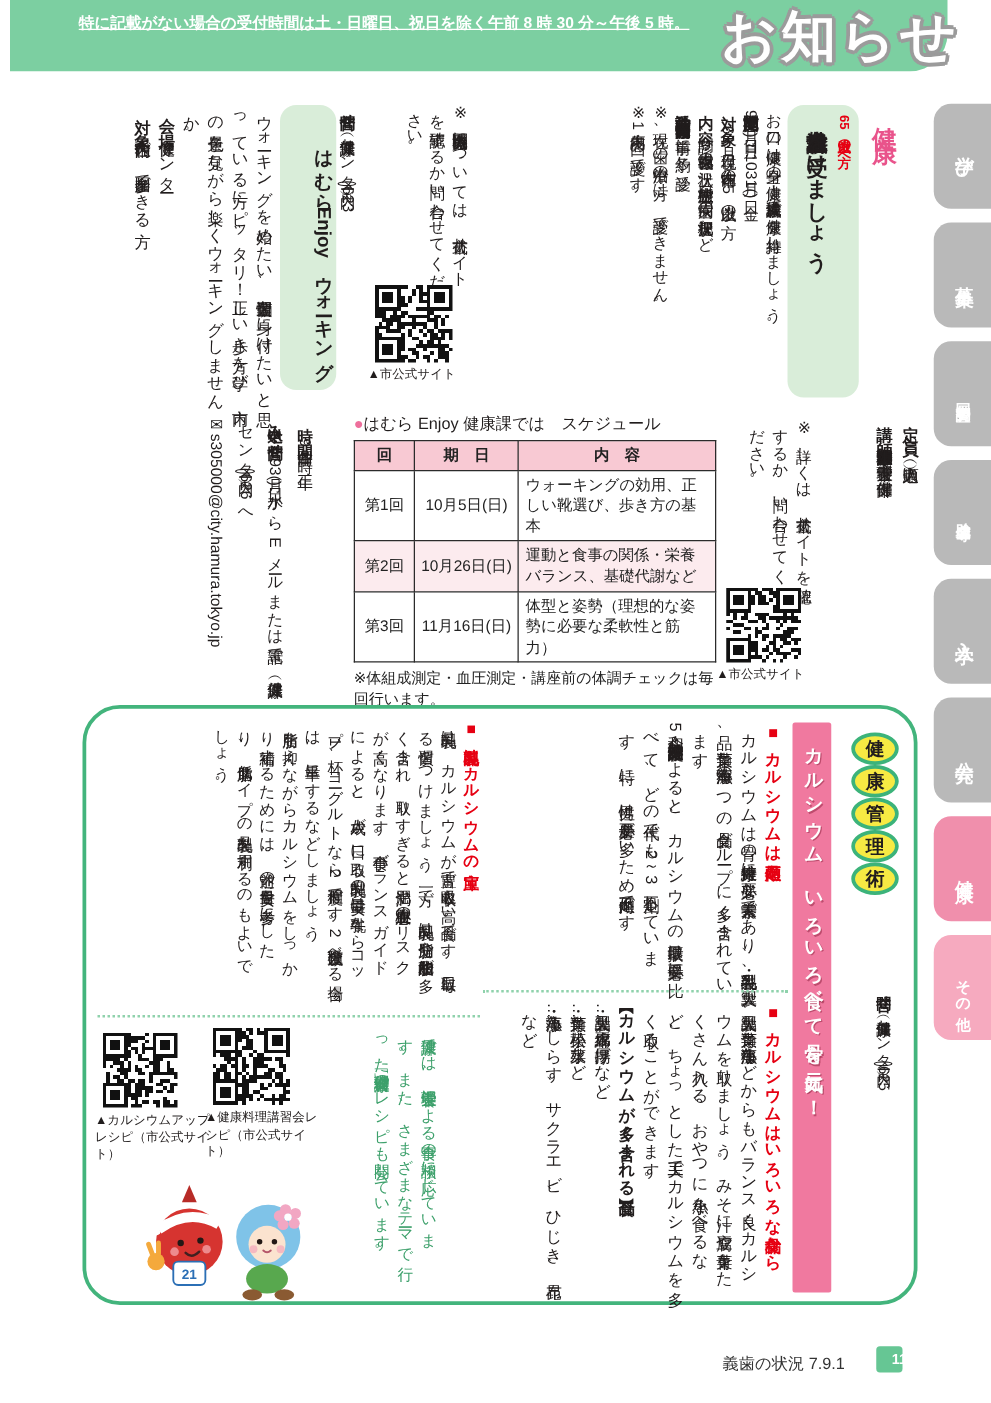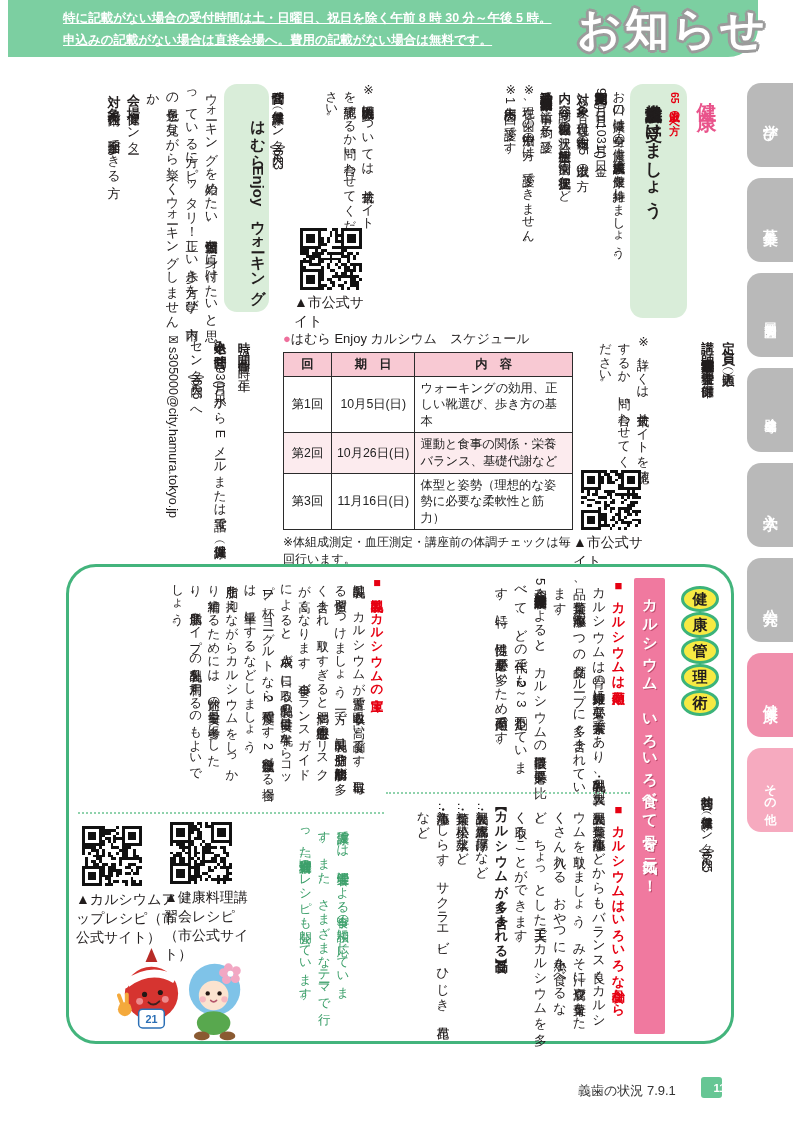--- a/index.html
+++ b/index.html
@@ -35,21 +35,21 @@
   .sched-title { font-size:13px; color:#211d1d; }
   .sched-title .blt { color:#ee6f9c; }
   table.sched { border-collapse:collapse; width:290px; margin-top:4px; }
   table.sched th, table.sched td { border:1px solid #2b2b2b; font-size:12.3px; padding:3px 5px; line-height:1.35; }
   table.sched th { background:#f8c9d3; font-weight:bold; text-align:center; }
   table.sched td.c { text-align:center; white-space:nowrap; }
   table.sched tr.alt td { background:#fcebee; }
   .sched-note { font-size:12px; line-height:1.4; margin-top:4px; width:292px; }
   
   .qr { background:#fff; }
-  .qr-cap { font-size:14px; line-height:1.35; color:#211d1d; }
+  .qr-cap { font-size:10px; line-height:1.35; color:#211d1d; }
   
   .bigbox { position:absolute; left:66px; top:564px; width:668px; height:480px; border:3px solid #43b47c; border-radius:30px; background:#fff; }
   .badge { width:38px; height:26px; background:#f7ea43; border:3px solid #3cb37a; border-radius:50%;
            display:flex; align-items:center; justify-content:center; font-size:15px; font-weight:bold; color:#211d1d; margin-bottom:0px; }
   .banner { background:#f0799f; border-radius:2px; }
   .banner span { writing-mode:vertical-rl; color:#fff; font-weight:bold; font-size:15px; letter-spacing:2.5px; padding-top:10px;
                  text-shadow:1px 1px 0 rgba(150,40,70,.55); display:block; margin:0 auto; }
   .redh { color:#e60012; font-weight:bold; }
   .dotted { border-top:2px dotted #8fd2ac; height:0; }
   .greentext { color:#3da06b; }
@@ -58,21 +58,20 @@
             color:#fff; font-weight:bold; font-size:11.5px; display:flex; align-items:center; justify-content:center;padding-left:16px; }
 </style>
 </head>
 <body>
 
 <div class="page">
 
   <div class="hdr">
     <div class="hdr-text">
       <div>特に記載がない場合の受付時間は土・日曜日、祝日を除く午前 8 時 30 分～午後 5 時。</div>
-      <div>申込みの記載がない場合は直接会場へ。費用の記載がない場合は無料です。</div>
     </div>
   </div>
   <div class="oshirase">お知らせ</div>
 
   <div class="tab" style="top:83px">
       <span>学び</span>
     </div>
   <div class="tab" style="top:178px">
       <span>募集</span>
     </div>
@@ -435,21 +434,21 @@
         <rect x="14" y="0" width="7" height="7" fill="#111"></rect>
         <rect x="15" y="1" width="5" height="5" fill="#fff"></rect>
         <rect x="16" y="2" width="3" height="3" fill="#111"></rect>
         <rect x="0" y="14" width="7" height="7" fill="#111"></rect>
         <rect x="1" y="15" width="5" height="5" fill="#fff"></rect>
         <rect x="2" y="16" width="3" height="3" fill="#111"></rect>
       </svg></div>
   <div class="abs qr-cap" style="left:573px;top:533px;width:82px">▲市公式サイト</div>
 
   <div class="abs" style="left:283px;top:330px;width:292px">
-    <div class="sched-title"><span class="blt">●</span><span>はむら Enjoy カルシウム　スケジュール</span></div>
+    <div class="sched-title"><span class="blt">●</span><span>はむら Enjoy 健康課では　スケジュール</span></div>
     <table class="sched">
       <tbody>
           <tr>
         <th style="width:48px">回</th>
         <th style="width:80px">期　日</th>
         <th>内　容</th>
       </tr>
       <tr>
         <td class="c">第1回</td>
         <td class="c">10月5日(日)</td>

